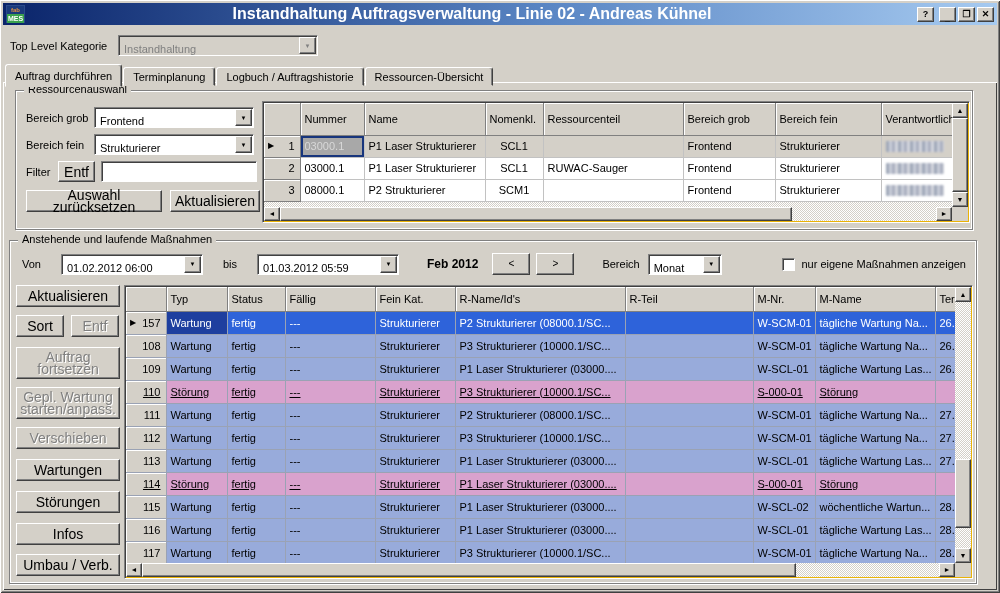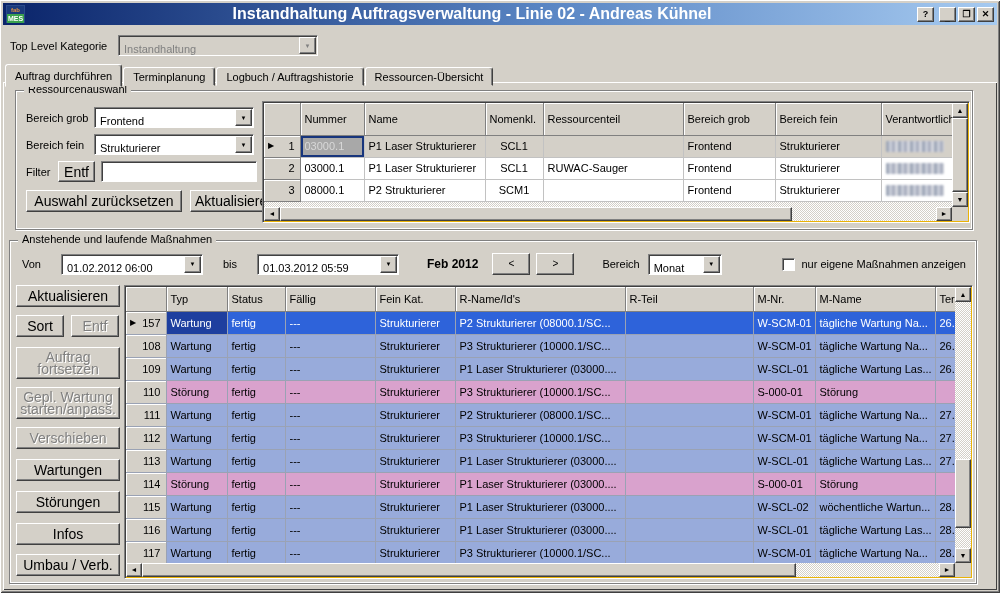--- a/index.html
+++ b/index.html
@@ -61,21 +61,21 @@
   #grid1 tr.selected td.c-nummer { background:#a8a8a8; color:#d8d8d8; box-shadow:inset 0 0 0 2px #17357c; }
   .blur { width:58px; height:11px; border-radius:1px; filter:blur(1.2px);
           background:repeating-linear-gradient(90deg,#9fa8b8 0 3px,#c8ccd8 3px 6px,#aab0c0 6px 9px,#d4d6de 9px 12px); }
 
   
   #grid2 { left:114px; top:44px; width:849px; height:294px; }
   #grid2 table.grid { width:849px; }
   #grid2 th { height:24px; white-space:nowrap; }
   #grid2 td { height:23px; border-right-color:#9aa2b4; border-bottom-color:#9aa2b4; }
   #grid2 tr.wartung td { background:#98abdb; }
-  #grid2 tr.stoerung td { background:#d9a2cd; }
+  #grid2 tr.stoerung td { background:#d9a2cd;text-decoration:underline; }
   #grid2 tr.wartung td.rowhdr, #grid2 tr.stoerung td.rowhdr, #grid2 tr.selected td.rowhdr { background:#d4d0c8; }
   #grid2 tr.selected td { background:#2e63da; color:#fff; }
   #grid2 tr.selected td.c-typ { background:#1e3f9f; }
   #grid2 tr.selected td.rowhdr { color:#000; }
 
   
   .sb-v { position:absolute; top:1px; right:1px; bottom:15px; width:16px; display:flex; flex-direction:column;
           background-image:conic-gradient(#d4d0c8 25%,#fff 0 50%,#d4d0c8 0 75%,#fff 0); background-size:2px 2px; }
   .sb-h { position:absolute; left:1px; bottom:1px; right:17px; height:14px; display:flex;
           background-image:conic-gradient(#d4d0c8 25%,#fff 0 50%,#d4d0c8 0 75%,#fff 0); background-size:2px 2px; }
@@ -87,21 +87,21 @@
 
   
   .frow { position:absolute; display:flex; align-items:center; }
   .g1-grob { left:10px; top:16px; } .g1-fein { left:10px; top:43px; } .g1-filter { left:10px; top:70px; } .g1-btns { left:10px; top:99px; }
   .g1lbl { width:68px; }
   .g1combo { width:160px; }
   .entf-btn { width:37px; height:21px; margin-right:6px; }
   .filter-input { width:156px; height:21px; padding:0 4px; font-size:11px; font-family:"Liberation Sans",sans-serif;
                   background:#fff; border:1px solid; border-color:#808080 #fff #fff #808080; box-shadow:inset 1px 1px 0 #404040; outline:none; }
   .g1-filter .g1lbl { width:32px; }
-  .reset-btn { width:156px; height:22px; margin-right:8px; }
+  .reset-btn { width:136px; height:22px; margin-right:8px; }
   .refresh-btn1 { width:90px; height:22px; }
 
   
   .g2-controls { position:absolute; left:12px; top:12px; right:10px; height:22px; display:flex; align-items:center; }
   .dcombo { width:142px; margin:0 20px; }
   .monthlbl { font-weight:bold; font-size:12px; margin:0 14px 0 8px; }
   .navbtn { width:38px; height:22px; margin-right:6px; font-size:10px; }
   .bereichlbl { margin:0 8px 0 22px; }
   .mcombo { width:74px; }
   .chk-area { margin-left:auto; display:flex; align-items:center; }

